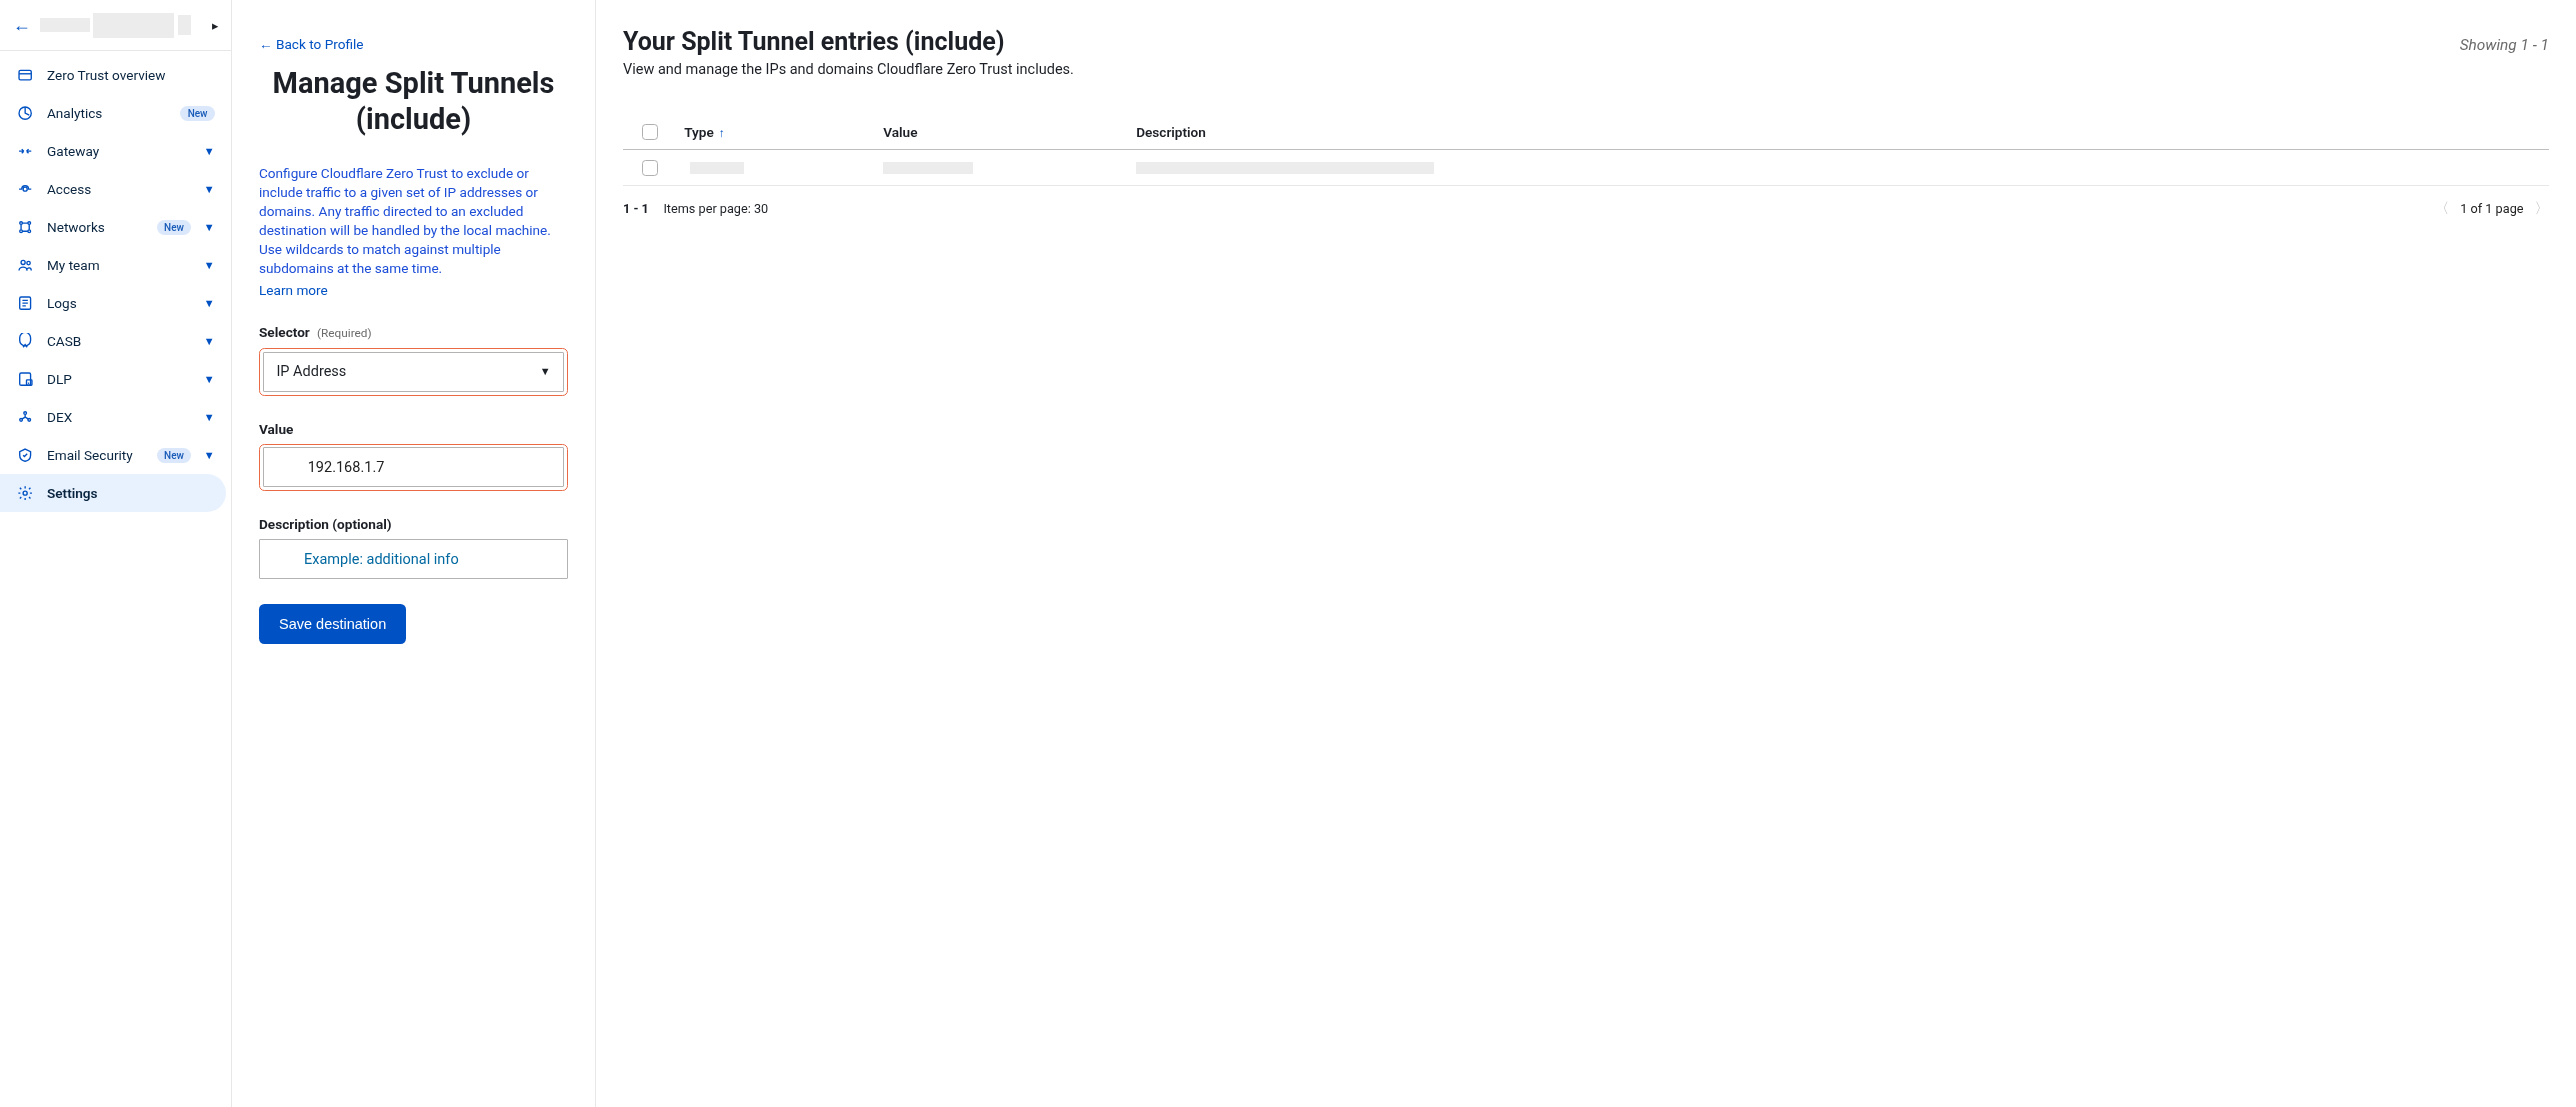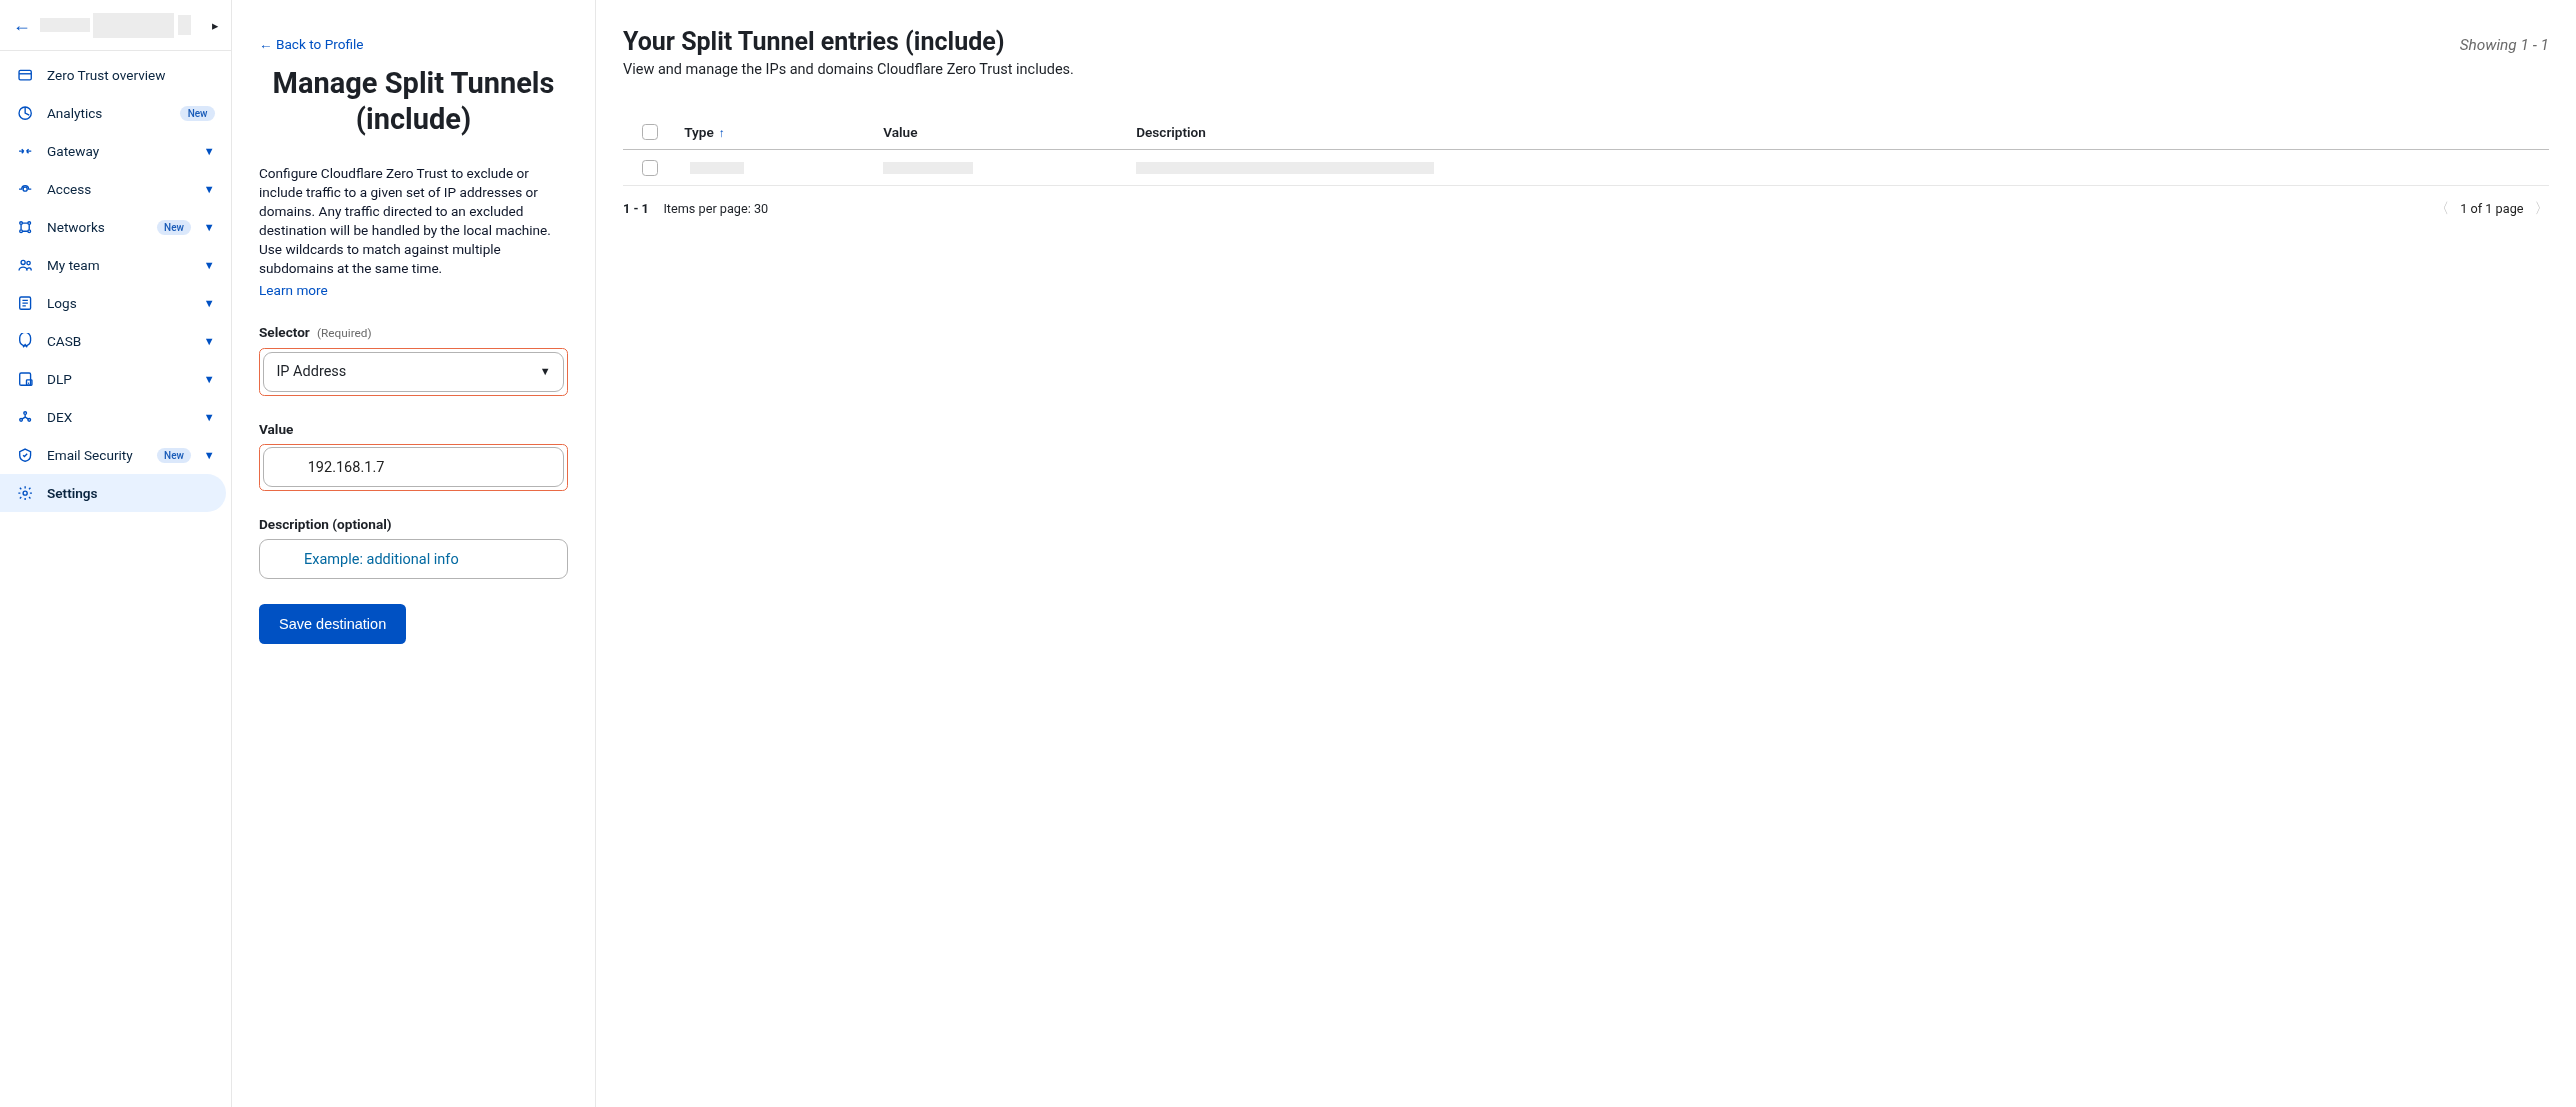--- a/index.html
+++ b/index.html
@@ -63,30 +63,30 @@
   font-weight: 500;
 }
 .mid-panel {
   width: 364px;
   min-width: 364px;
   border-right: 0.9px solid #e7e7e7;
   padding: 27px 27px 27px 27px;
 }
 .back-link { color:#0051c3; font-size:13.6px; text-decoration: none; display:inline-block; margin-bottom:12.7px; margin-top:9px;}
 h1.page-title { font-size: 29px; font-weight: 700; line-height: 1.25; margin-bottom: 27px; text-align: center; }
-.desc { font-size: 13.6px; color:#0f172a; line-height: 1.4; }
+.desc { font-size: 13.6px; color:#1d4ed8; line-height: 1.4; }
 .learn-more { color:#0051c3; font-size:13.6px; display:inline-block; margin-top: 3.6px; }
 .form-group { margin-top: 25px; }
 .form-label { font-weight: 700; font-size: 13.6px; }
 .required { font-weight: 400; font-size: 11.8px; color: #6b6b6b; margin-left:3.6px; }
 .highlight-wrap { border: 1.8px solid #e96a45; border-radius: 5.4px; padding: 2.7px; margin-top:7.2px; }
 .select-box, .text-input {
   width: 100%;
   border: 0.9px solid #b3b3b3;
-  border-radius: 9px;
+  border-radius: 1px;
   height: 40px;
   padding: 0 12.7px;
   font-size: 14.5px;
   background: #fff;
   display: flex;
   align-items: center;
   justify-content: space-between;
 }
 .text-input { color:#222;padding-left:44px; }
 .text-input.placeholder { color:#0369a1; }

